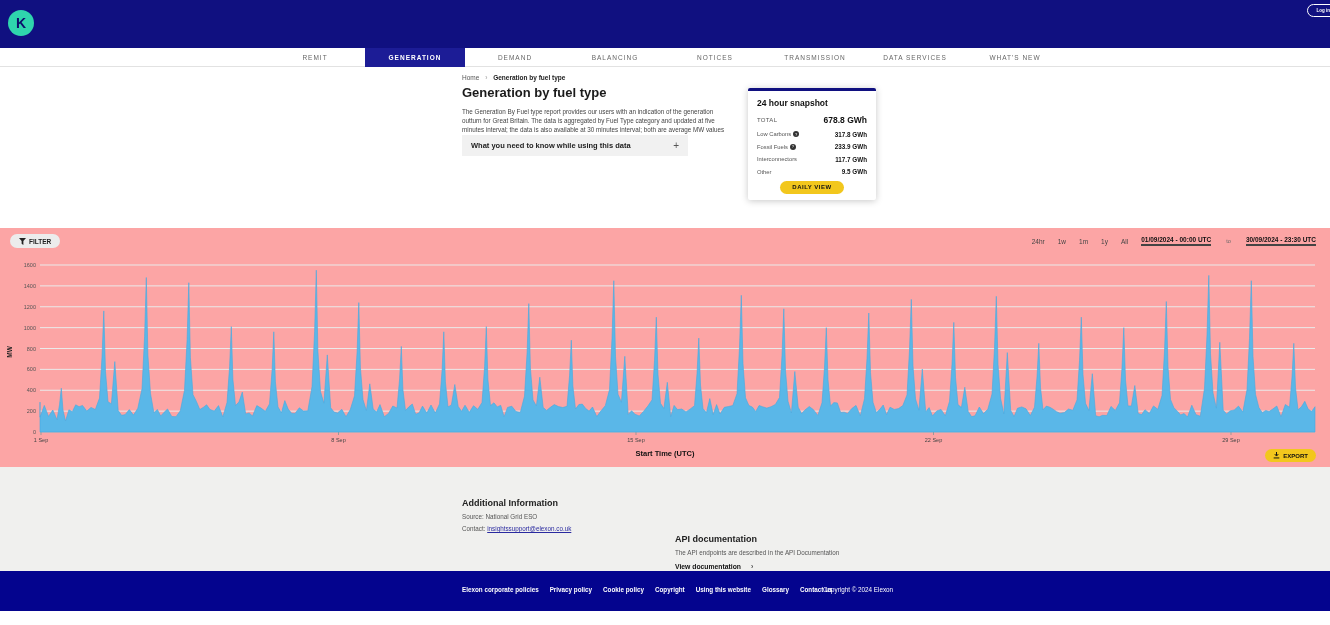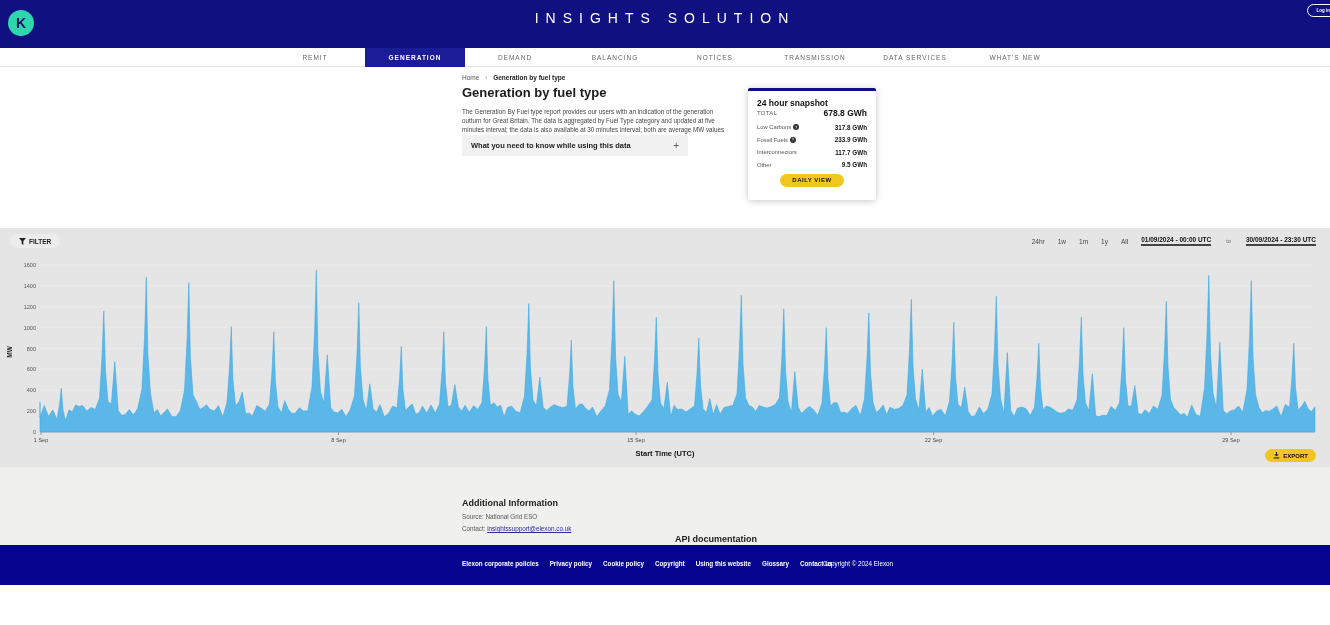--- a/index.html
+++ b/index.html
@@ -37,51 +37,51 @@
   .expander { position:absolute; left:462px; top:68px; width:226px; height:21px;
     background:#f1f1f1; display:flex; align-items:center; justify-content:space-between;
     padding:0 9px; cursor:pointer; }
   .expander-label { font-size:7.5px; font-weight:bold; color:#222; }
   .expander-plus { font-size:10px; color:#555; }
 
   
   .card { position:absolute; left:748px; top:21px; width:128px; height:112px; background:#fff;
     border-top:3px solid #101080; border-radius:2px; box-shadow:0 1px 7px rgba(0,0,0,.22);
     padding:7px 9px 6px 9px; }
-  .card-title { font-size:8.5px; font-weight:bold; color:#111; }
+  .card-title { font-size:8.5px; font-weight:bold; color:#111; margin-bottom:7px; }
   .card-row { display:flex; justify-content:space-between; align-items:center; margin-bottom:5.5px; }
   .card-row .lbl { font-size:5.8px; color:#555; display:flex; align-items:center; gap:2px; }
   .card-row .val { font-size:6.3px; font-weight:bold; color:#111; }
   .card-row.total .lbl { font-size:6px; letter-spacing:.3px; }
   .card-row.total .val { font-size:8.5px;padding-left:42px; }
   .info-dot { display:inline-flex; width:6px; height:6px; border-radius:50%; background:#333;
     color:#fff; font-size:4px; align-items:center; justify-content:center; cursor:pointer; }
   .daily-btn { display:block; margin:4px auto 0 auto; background:#f2c71d; border:none;
     border-radius:9px; padding:3.5px 12px; font-size:6px; font-weight:bold; letter-spacing:.5px;
     color:#111; cursor:pointer; }
 
   
-  .chart-sec { position:relative; width:100%; height:239px; background:#e5e5e5; }
+  .chart-sec { position:relative; width:100%; height:239px; background:#fca5a5; }
   .filter-btn { position:absolute; left:10px; top:6px; background:#ececec; border:none;
     border-radius:9px; padding:3.5px 9px; font-size:6.5px; font-weight:bold; color:#222;
     display:flex; align-items:center; gap:3px; cursor:pointer; }
   .ranges { position:absolute; right:14px; top:8px; display:flex; align-items:center; gap:13px; }
   .range-item { font-size:6.5px; color:#444; cursor:pointer; }
   .date-field { font-size:6.5px; font-weight:bold; color:#111; border-bottom:2px solid #444;
     padding-bottom:1px; cursor:pointer; }
   .to-lbl { font-size:5.5px; color:#666; margin:0 2px; }
   #chart-svg { position:absolute; left:0; top:28px; }
   .xaxis-title { position:absolute; left:0; width:1330px; top:221px; text-align:center;
     font-size:7.5px; font-weight:bold; color:#111; }
   .export-btn { position:absolute; right:14px; top:221px; background:#f2c71d; border:none;
     border-radius:8px; padding:3px 8px; font-size:6px; font-weight:bold; color:#111;
     display:flex; align-items:center; gap:3px; cursor:pointer; }
 
   
-  .band { position:relative; width:100%; height:78px; background:#f0f0ee; }
+  .band { position:relative; width:100%; height:104px; background:#f0f0ee; }
   .band h3 { font-size:9px; font-weight:bold; color:#222; }
   .add-info { position:absolute; left:462px; top:31px; }
   .band .line { font-size:6.3px; color:#555; margin-top:5px; }
   .band a.mail { color:#2a2aa0; text-decoration:underline; cursor:pointer; }
   .api-info { position:absolute; left:675px; top:31px;margin-top:36px; }
   .view-doc { font-size:6.8px; font-weight:bold; color:#111; margin-top:7px; cursor:pointer; }
   .view-doc .arr { margin-left:10px; color:#444; }
 
   
   .footer { position:relative; width:100%; height:40px; background:#04048e; }
@@ -89,21 +89,20 @@
   .foot-link { font-size:6.3px; font-weight:bold; color:#fff; cursor:pointer; white-space:nowrap; }
   .foot-copy { position:absolute; left:823px; top:15px; font-size:6.3px; color:#fff; }
   .bottom-strip { width:100%; height:15px; background:#fff; }
 </style>
 </head>
 <body>
 
 <div class="hdr">
   <div class="logo-circle">K</div>
   <div class="brand">
-    <div class="brand-bottom">INSIGHTS SOLUTION</div>
   </div>
   <button class="login-btn">Log in</button>
 </div>
 
 <div class="nav">
   <div class="nav-tab">REMIT</div>
   <div class="nav-tab active">GENERATION</div>
   <div class="nav-tab">DEMAND</div>
   <div class="nav-tab">BALANCING</div>
   <div class="nav-tab">NOTICES</div>

